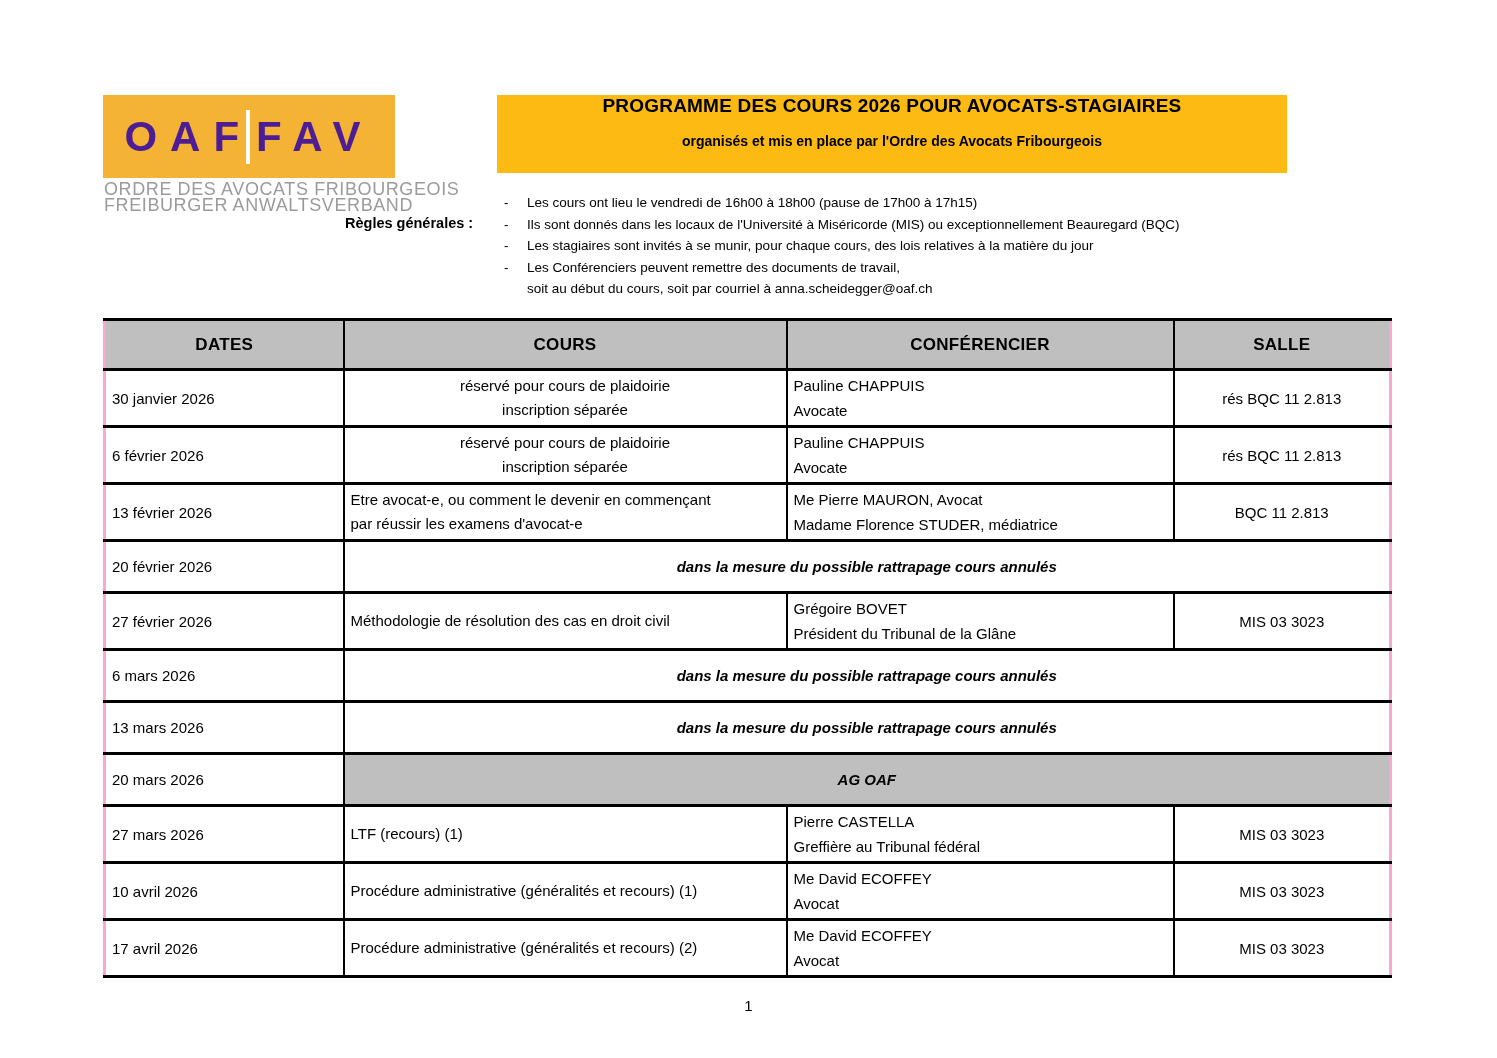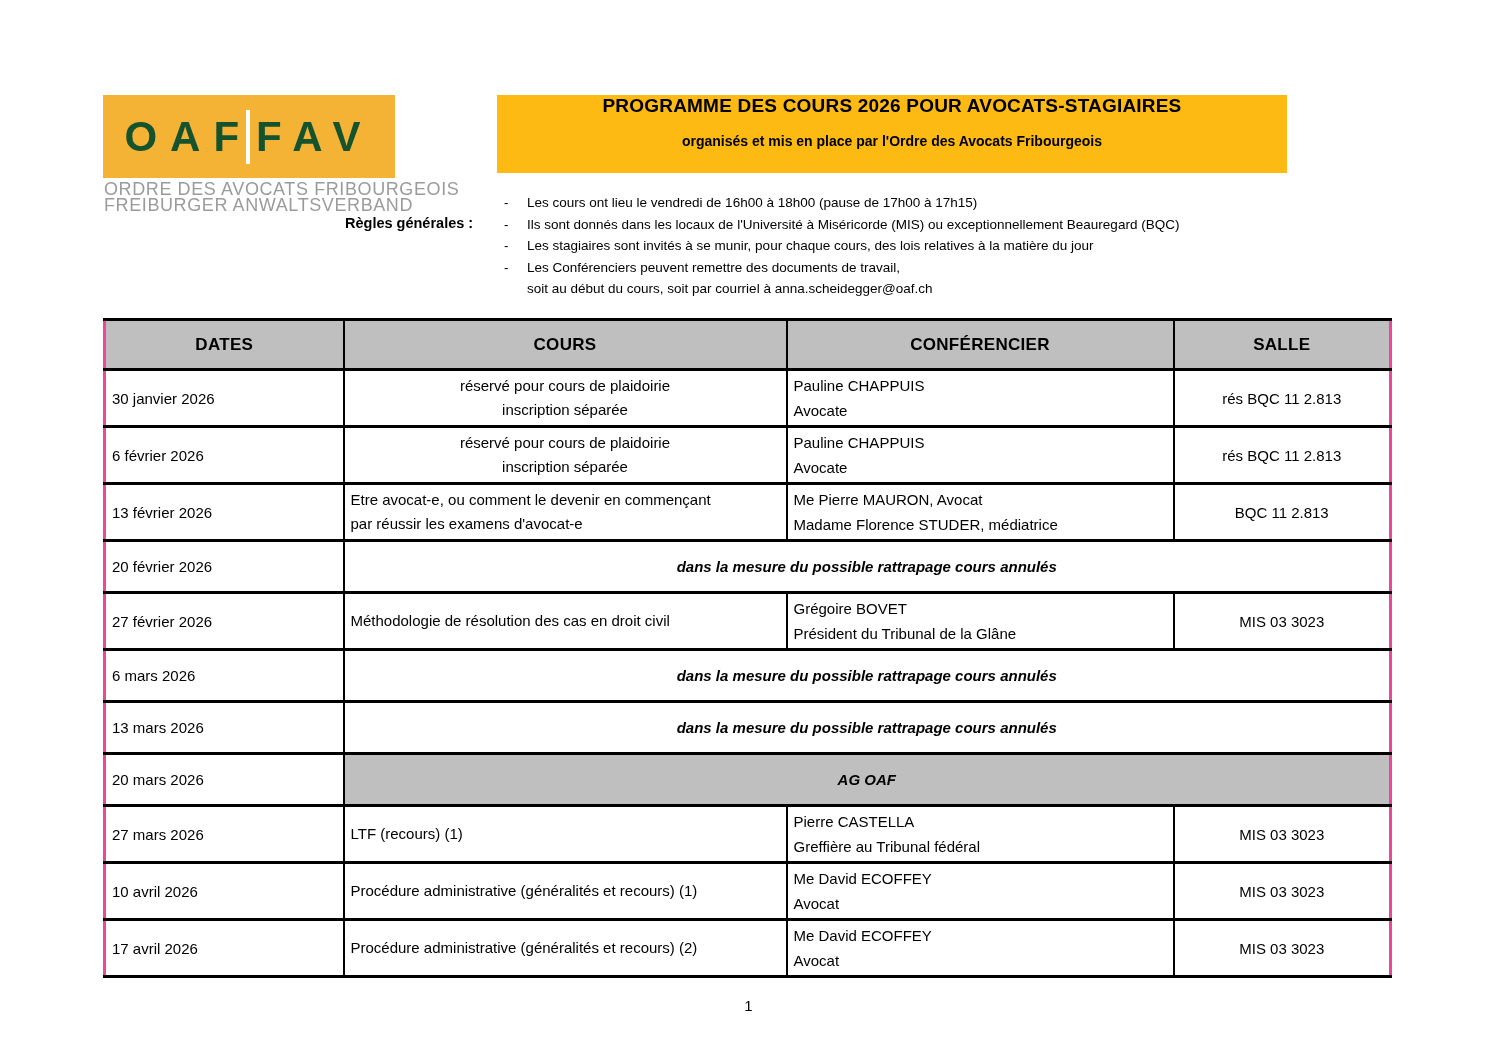--- a/index.html
+++ b/index.html
@@ -18,21 +18,21 @@
 
   
   .logo-box {
     position: absolute;
     left: 103px; top: 95px;
     width: 292px; height: 83px;
     background: var(--logo-bg, #F5B335);
     display: flex;
     align-items: center;
     justify-content: center;
-    color: #14532d;
+    color: #4c1d95;
     font-weight: bold;
     font-size: 42px;
     letter-spacing: 13px;
   }
   .logo-box .logo-divider {
     width: 4px; height: 54px;
     background: #fff;
     margin: 0 6px 0 -6px;
   }
   .logo-sub {
@@ -89,21 +89,21 @@
   }
   .rule-text { flex: 1; }
 
   
   .course-table {
     position: absolute;
     left: 103px; top: 318px;
     width: 1286px;
     border-collapse: collapse;
     table-layout: fixed;
-    border: 3px solid #ec4899;
+    border: 3px solid #f9a8d4;
     font-size: 15px;
   }
   .course-table col.c-dates { width: 239px; }
   .course-table col.c-cours { width: 443px; }
   .course-table col.c-conf  { width: 387px; }
   .course-table col.c-salle { width: 217px; }
   .course-table th, .course-table td {
     border: 2px solid #000;
     border-top-width: 3px;
     border-bottom-width: 3px;

